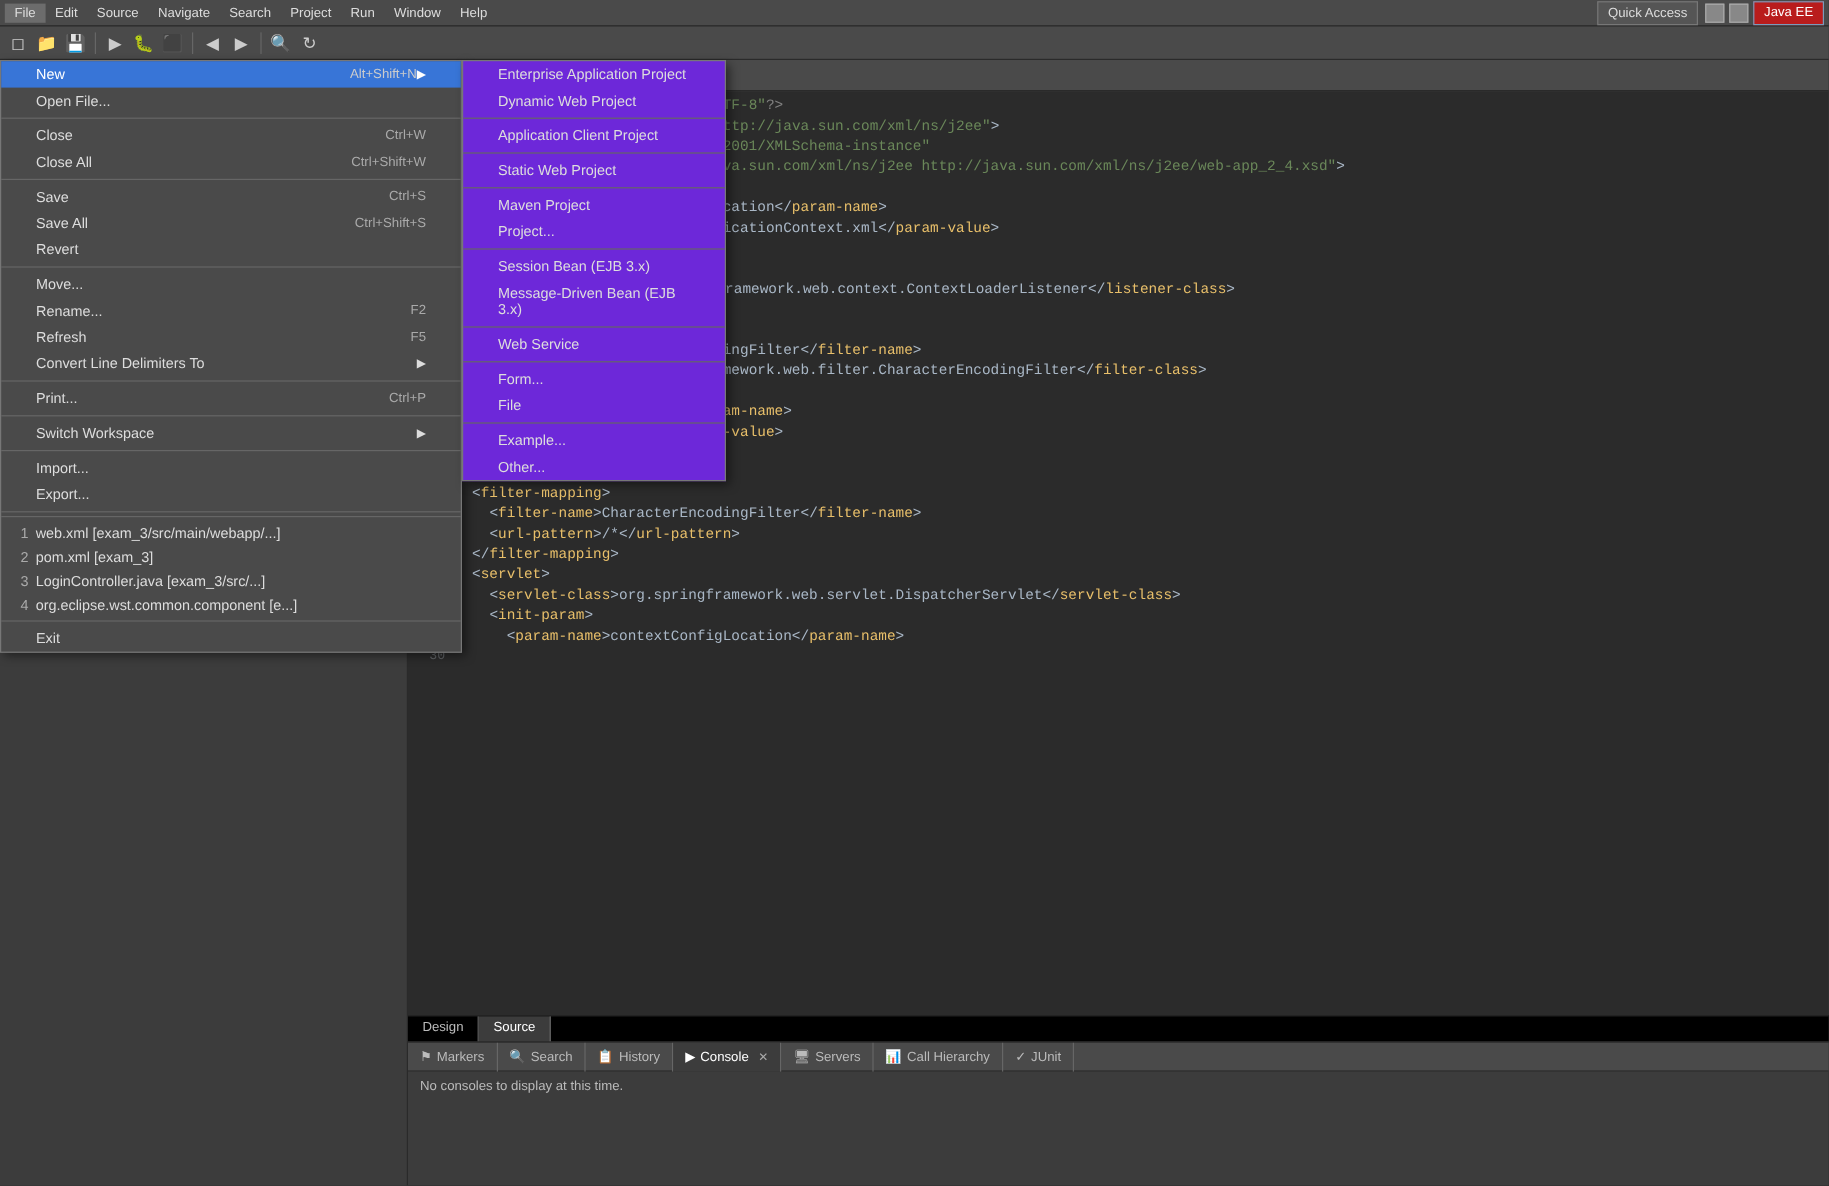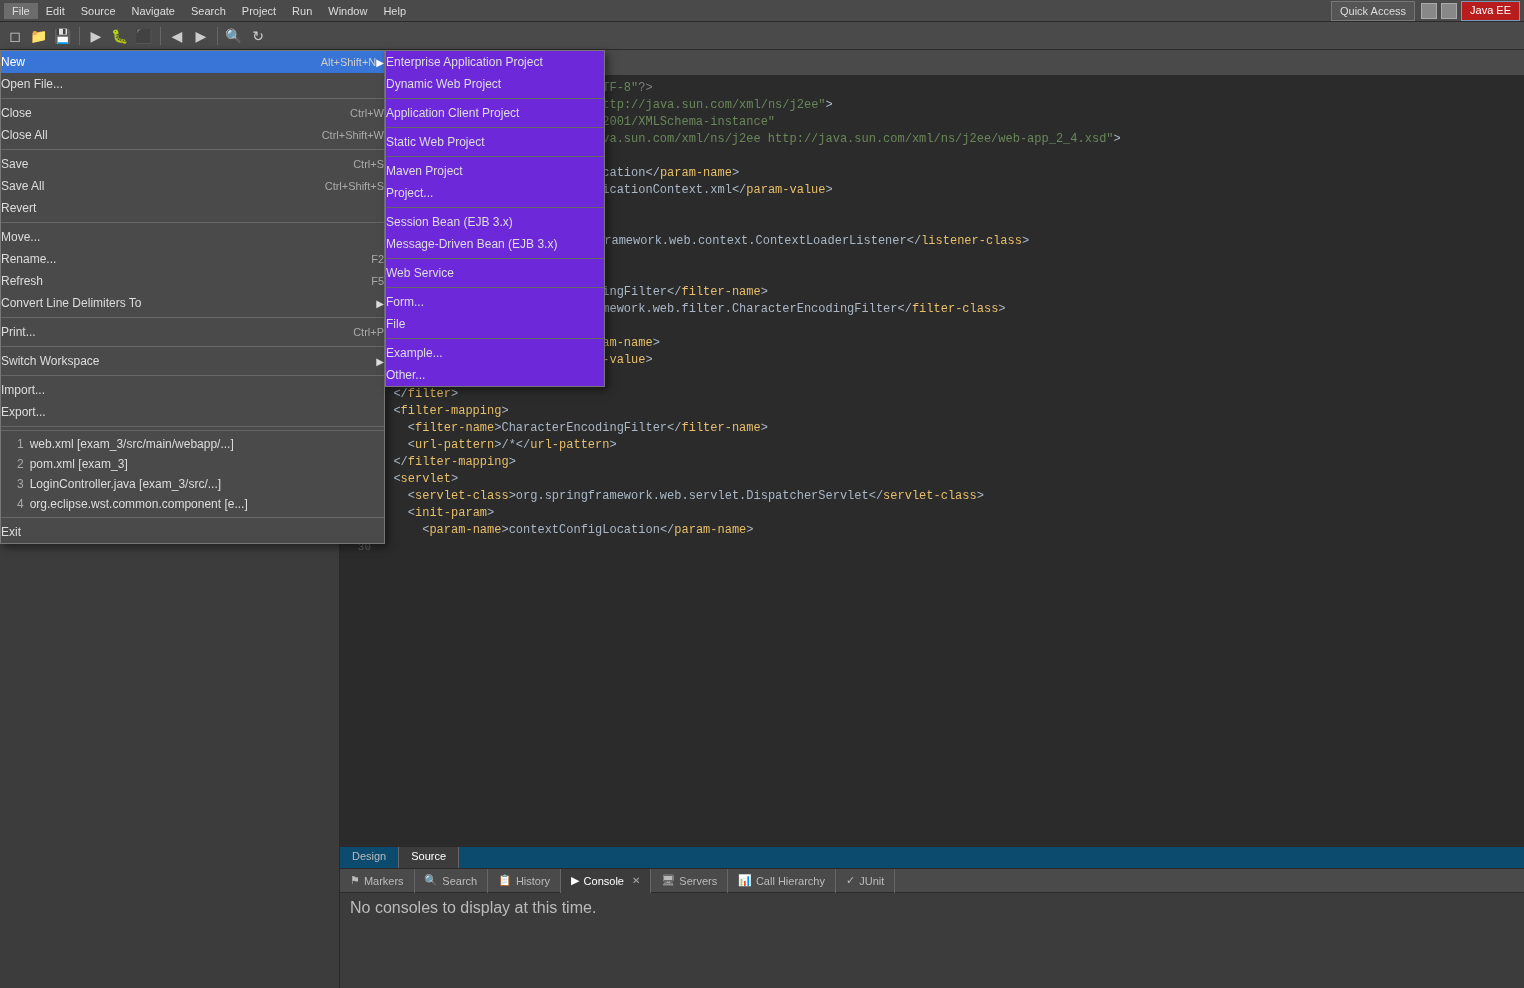--- a/index.html
+++ b/index.html
@@ -111,21 +111,21 @@
       background: #4a4a4a;
       border: 1px solid #777;
       box-shadow: 3px 3px 8px rgba(0,0,0,0.5);
       z-index: 1000;
       color: #ddd;
     }
     .dropdown-item {
       display: flex;
       align-items: center;
       justify-content: space-between;
-      padding: 4px 0;
+      padding: 4px 29px;
       cursor: pointer;
       font-size: 12px;
     }
     .dropdown-item.highlighted { background: #3875d7; color: #fff; }
     .dropdown-item .shortcut {
       color: #aaa;
       font-size: 11px;
     }
     .dropdown-item.highlighted .shortcut { color: #ccc; }
     .dropdown-item .arrow { font-size: 10px; }
@@ -243,28 +243,28 @@
       height: 24px;
       gap: 4px;
     }
     .bottom-tab.active {
       background: #3c3c3c;
       color: #fff;
     }
     .bottom-content {
       flex: 1;
       padding: 6px 10px;
-      font-size: 16px;
+      font-size: 11px;
       color: #bbb;
     }
 
     
     .editor-bottom-tabs {
       display: flex;
-      background: #0c4a6e;
+      background: #000000;
       border-top: 1px solid #2a2a2a;
       height: 22px;
     }
     .editor-bottom-tab {
       padding: 3px 12px;
       font-size: 11px;
       color: #bbb;
       cursor: pointer;
       border-right: 1px solid #666;
     }

